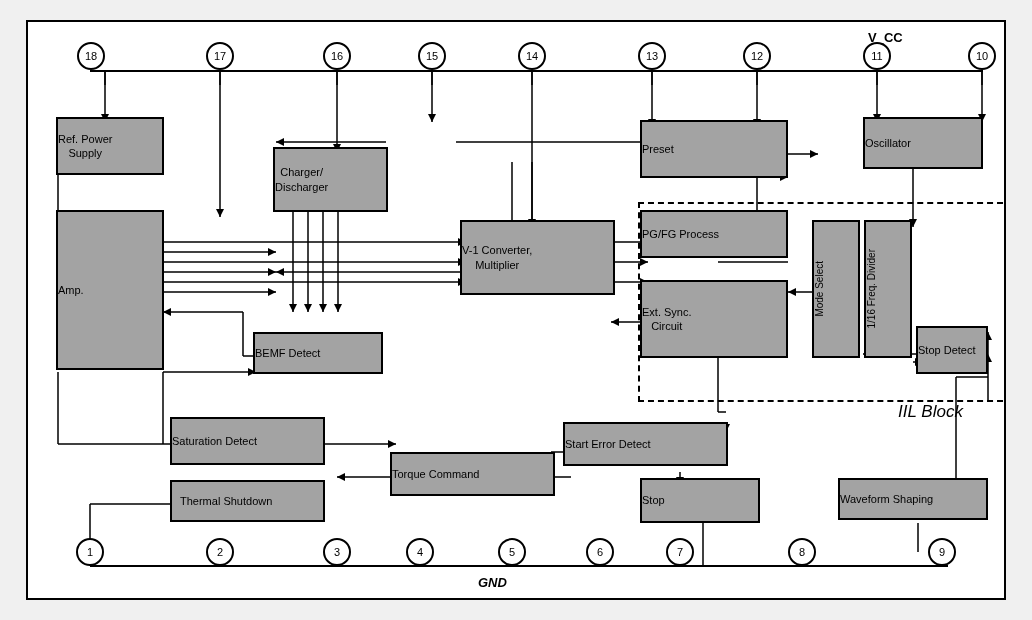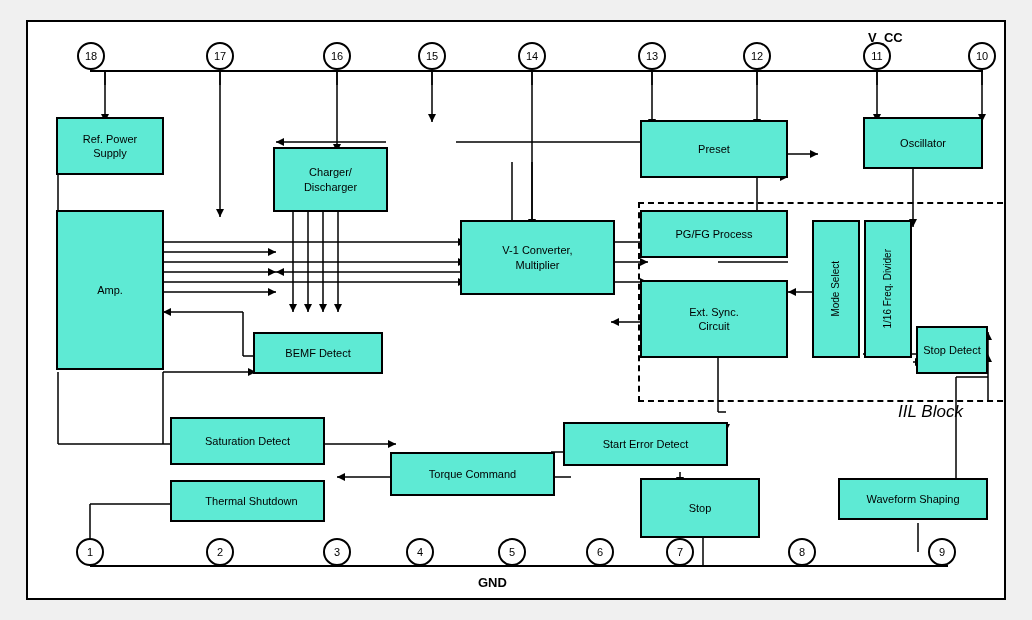--- a/index.html
+++ b/index.html
@@ -15,24 +15,23 @@
       background: white;
       border: 2px solid #000;
       width: 980px;
       height: 580px;
       position: relative;
       overflow: hidden;
     }
     .block {
       position: absolute;
       border: 2px solid #000;
-      background: #5eead4;
+      background: #a3a3a3;
       display: flex;
       align-items: center;
-      justify-content: center;
       text-align: center;
       font-size: 11px;
       font-weight: normal;
       line-height: 1.3;
     }
     .circle {
       position: absolute;
       border: 2px solid #000;
       background: white;
       border-radius: 50%;
@@ -51,20 +50,21 @@
     }
     .vcc-label {
       position: absolute;
       font-size: 13px;
       font-weight: bold;
     }
     .gnd-label {
       position: absolute;
       font-size: 13px;
       font-weight: bold;
+      font-style: italic;
     }
     svg.arrows {
       position: absolute;
       top: 0; left: 0;
       width: 100%;
       height: 100%;
       pointer-events: none;
     }
     .rotated-text {
       writing-mode: vertical-rl;
@@ -304,21 +304,21 @@
   </div>
 
   <div class="block" style="left:612px; top:258px; width:148px; height:78px;">
     <span>Ext. Sync.<br>Circuit</span>
   </div>
 
   <div class="block" style="left:535px; top:400px; width:165px; height:44px;">
     <span>Start Error Detect</span>
   </div>
 
-  <div class="block" style="left:612px; top:456px; width:120px; height:60px;">
+  <div class="block" style="left:612px; top:456px; width:120px; height:45px;">
     <span>Stop</span>
   </div>
 
   <div class="block" style="left:835px; top:95px; width:120px; height:52px;">
     <span>Oscillator</span>
   </div>
 
   <div class="block" style="left:784px; top:198px; width:48px; height:138px;">
     <span class="rotated-text">Mode Select</span>
   </div>

